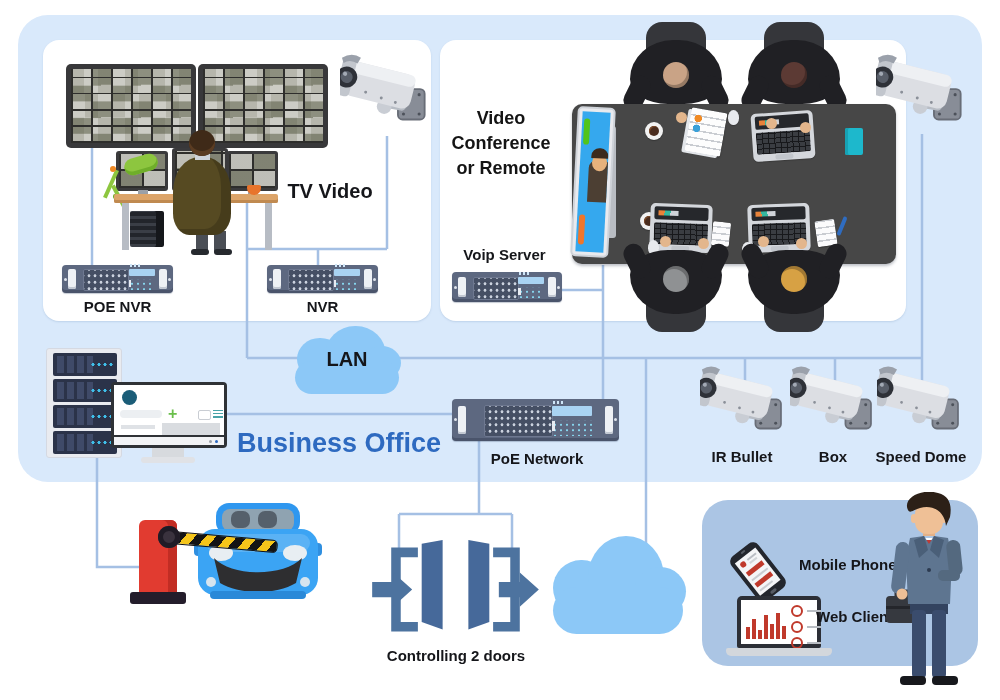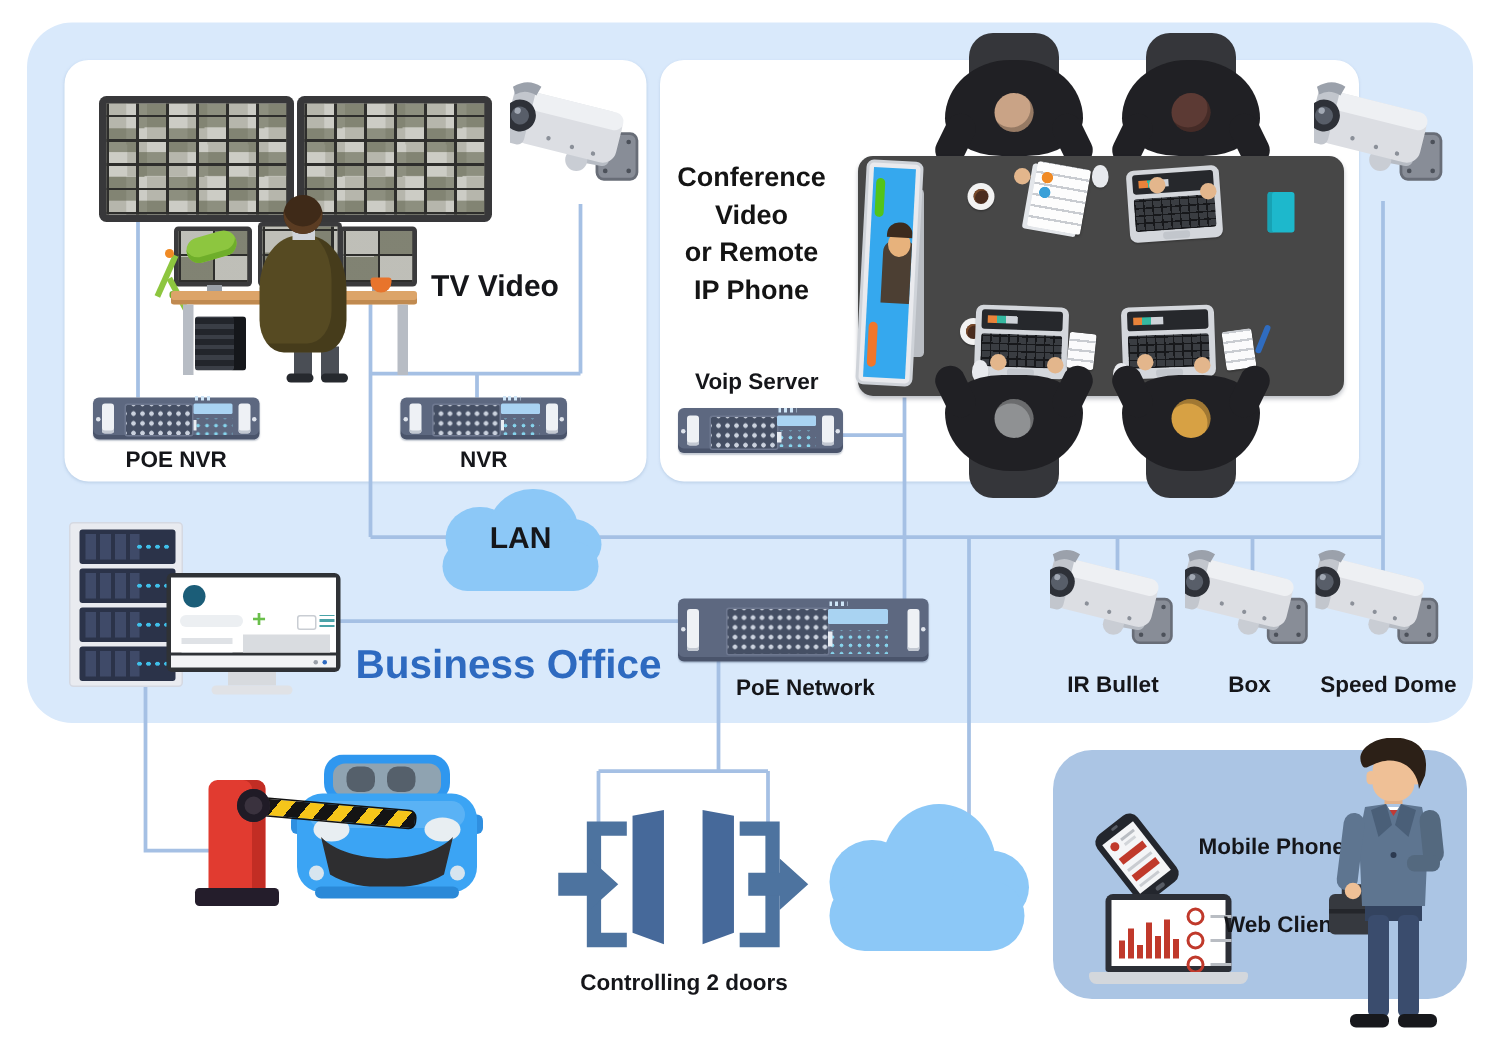--- a/index.html
+++ b/index.html
@@ -197,24 +197,23 @@
   <div class="abs dev" style="left:267px;top:265px;width:111px;height:28px;">
     <div class="cap l"></div>
       <div class="cap r"></div>
       <div class="ports"></div>
       <div class="disp"></div>
       <div class="leds"></div>
   </div>
   <div class="abs lbl lbl14" style="left:265px;top:298px;width:115px;">NVR</div>
 
   <div class="abs" style="left:440px;top:106px;width:122px;text-align:center;font-weight:bold;font-size:18px;line-height:25px;">
+    <div>Video</div>
     <div>Conference</div>
-    <div>Video</div>
     <div>or Remote</div>
-    <div>IP Phone</div>
   </div>
 
   <div class="person" style="left:630px;top:22px;">
     <div class="chair"></div>
       <div class="suit"></div>
       <div class="head" style="background:#c9a386;"></div>
   </div>
   <div class="person" style="left:748px;top:22px;">
     <div class="chair"></div>
       <div class="suit"></div>
@@ -340,21 +339,21 @@
       <use href="#camsym"></use>
     </svg>
   <svg class="abs" style="left:790px;top:366px;" width="88" height="81" viewBox="0 0 100 92">
       <use href="#camsym"></use>
     </svg>
   <svg class="abs" style="left:877px;top:366px;" width="88" height="81" viewBox="0 0 100 92">
       <use href="#camsym"></use>
     </svg>
   <div class="abs lbl lbl14" style="left:692px;top:448px;width:100px;">IR Bullet</div>
   <div class="abs lbl lbl14" style="left:803px;top:448px;width:60px;">Box</div>
-  <div class="abs lbl lbl14" style="left:871px;top:448px;width:100px;text-align:right;">Speed Dome</div>
+  <div class="abs lbl lbl14" style="left:871px;top:448px;width:100px;">Speed Dome</div>
 
   <svg class="abs" style="left:194px;top:503px;" width="128" height="100" viewBox="0 0 128 100">
     <rect x="0" y="40" width="12" height="13" rx="4" fill="#2f8fe0"></rect>
     <rect x="116" y="40" width="12" height="13" rx="4" fill="#2f8fe0"></rect>
     <rect x="22" y="0" width="84" height="32" rx="13" fill="#2f97ef"></rect>
     <rect x="28" y="6" width="72" height="22" rx="8" fill="#8fa3b1"></rect>
     <rect x="37" y="8" width="19" height="17" rx="7" fill="#55606b"></rect>
     <rect x="64" y="8" width="19" height="17" rx="7" fill="#55606b"></rect>
     <rect x="4" y="26" width="120" height="66" rx="17" fill="#3ba4f4"></rect>
     <rect x="12" y="31" width="104" height="18" rx="9" fill="#ffffff" opacity="0.16"></rect>

